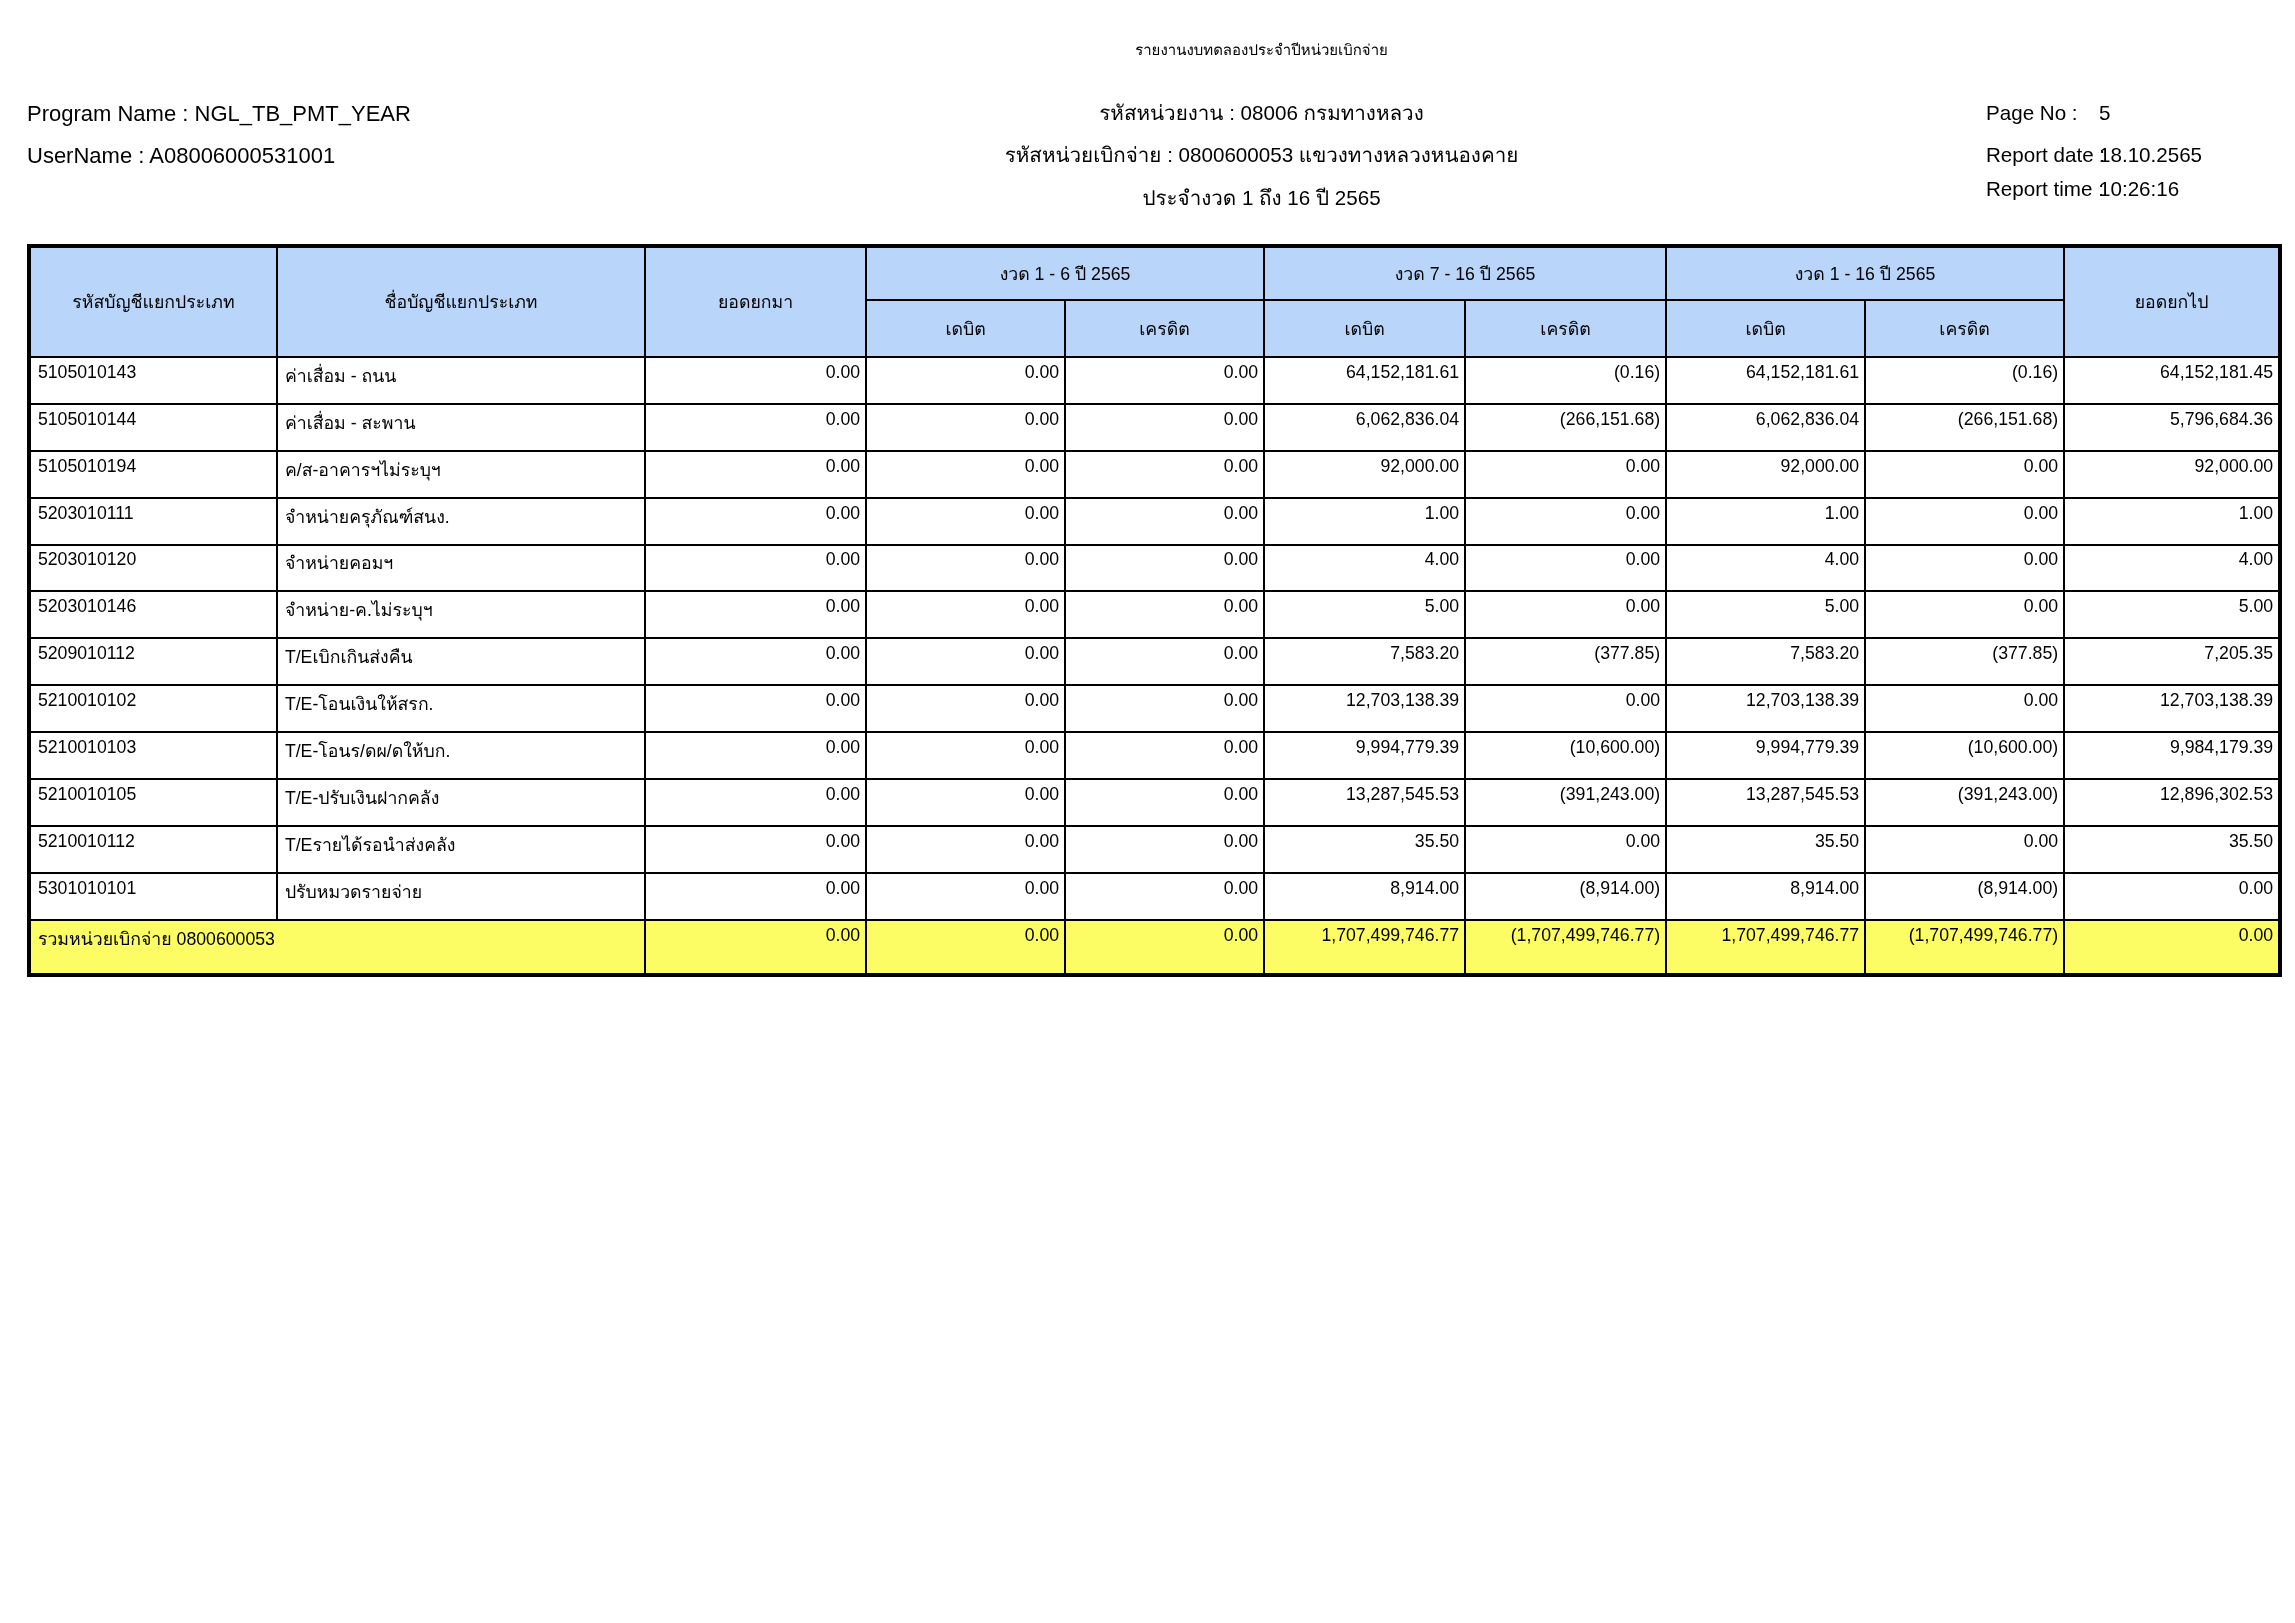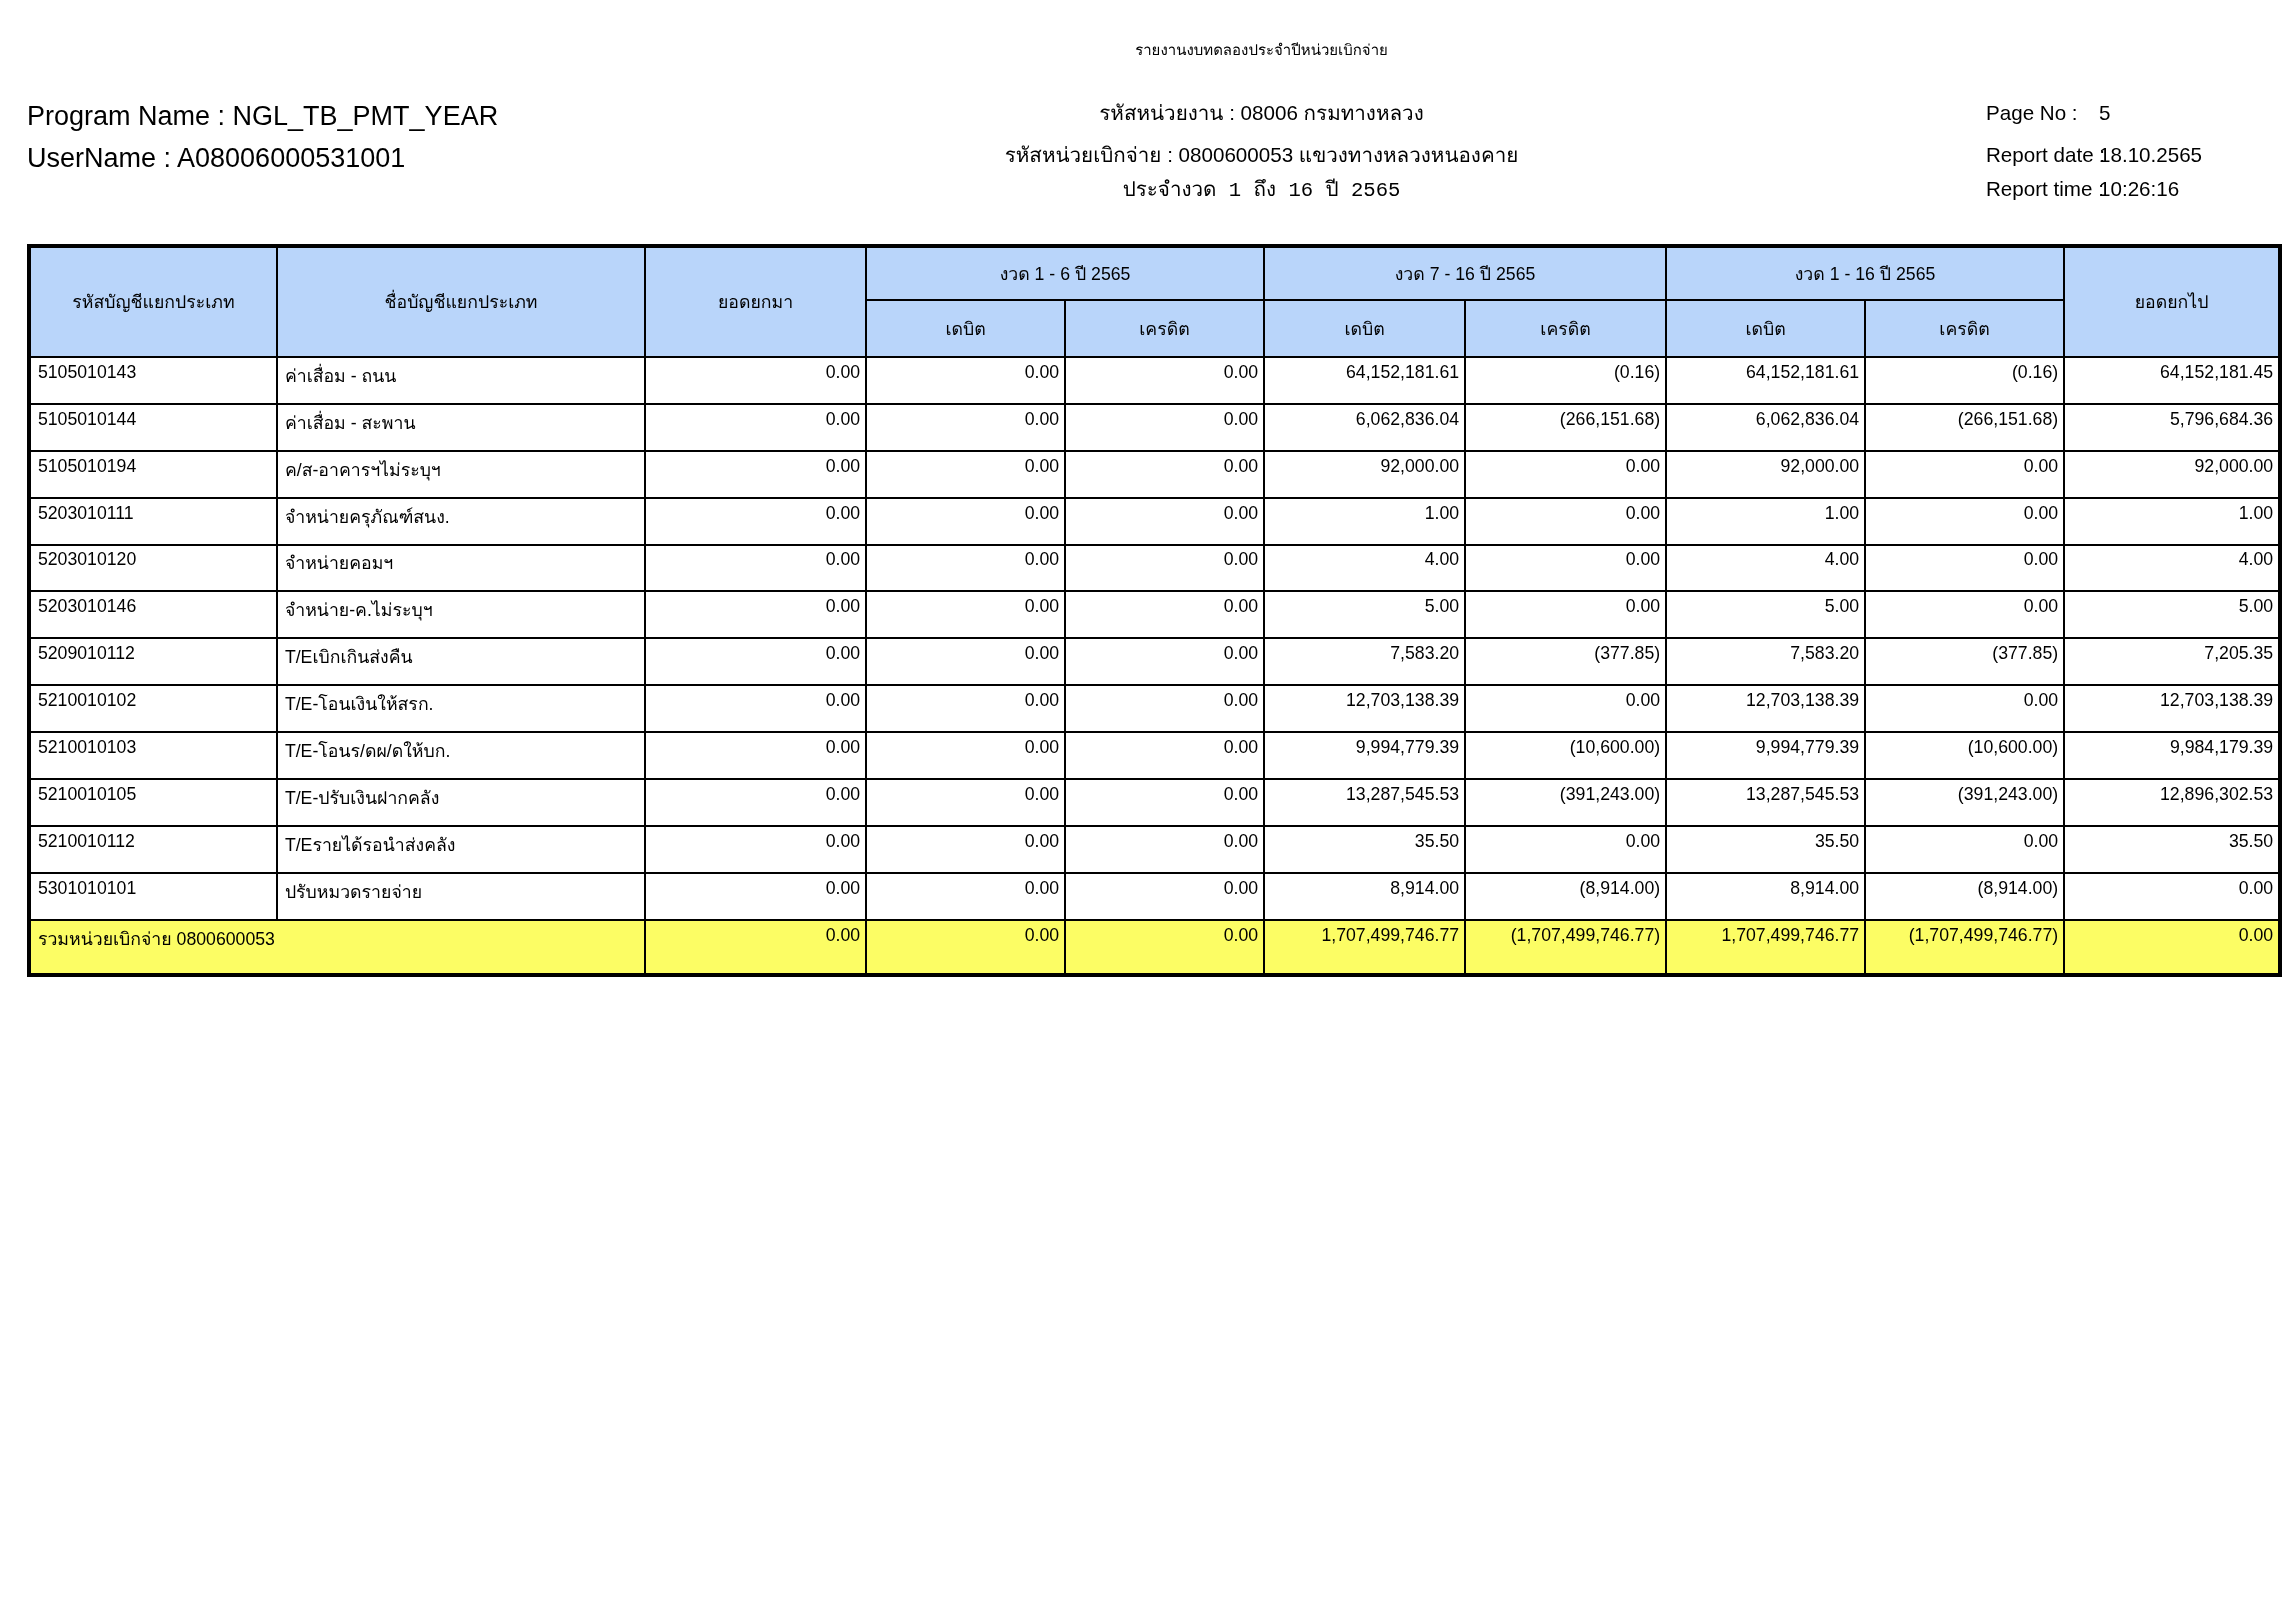--- a/index.html
+++ b/index.html
@@ -14,23 +14,23 @@
   .abs { position: absolute; }
 
   
   #report-title {
     left: 227px; top: 38px; width: 2069px;
     text-align: center; font-size: 15px;
   }
   .center-line { left: 227px; width: 2069px; text-align: center; font-size: 20.6px; }
   #org-line    { top: 96px; }
   #unit-line   { top: 138px; }
-  #period-line { top: 172px; font-family: Liberation Mono, monospace; }
-
-  .left-line { left: 27px; font-size: 27px; text-align: right; }
+  #period-line { top: 181px; }
+
+  .left-line { left: 27px; font-size: 22px; text-align: right; }
   #program-name { top: 101px; }
   #user-name    { top: 143px; }
 
   .right-label { left: 1941px; font-size: 20.6px; margin-left: 45px; }
   .right-value { left: 2099px; font-size: 20.6px; }
   #page-no-label, #page-no-value       { top: 101px; }
   #report-date-label, #report-date-value { top: 143px; }
   #report-time-label, #report-time-value { top: 177px; }
 
   

